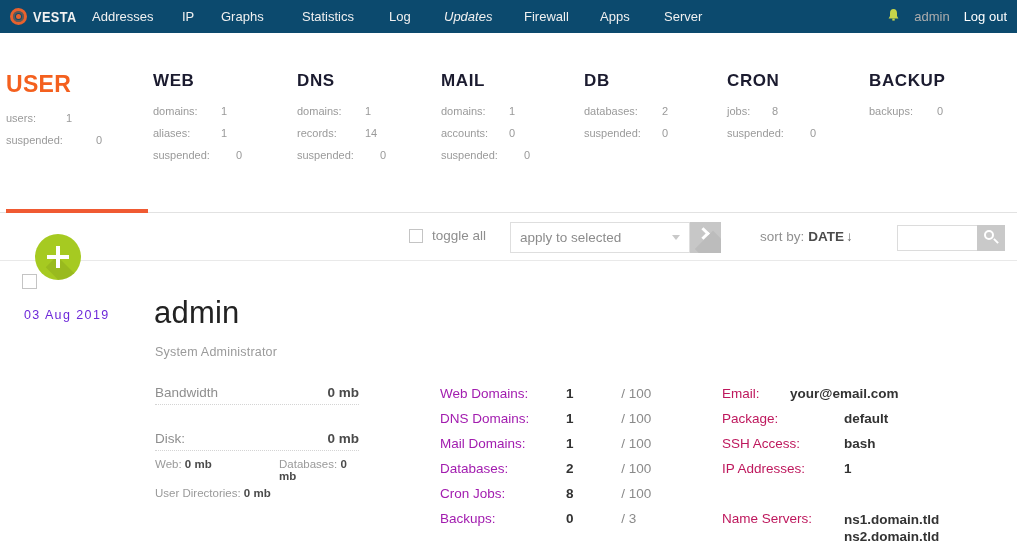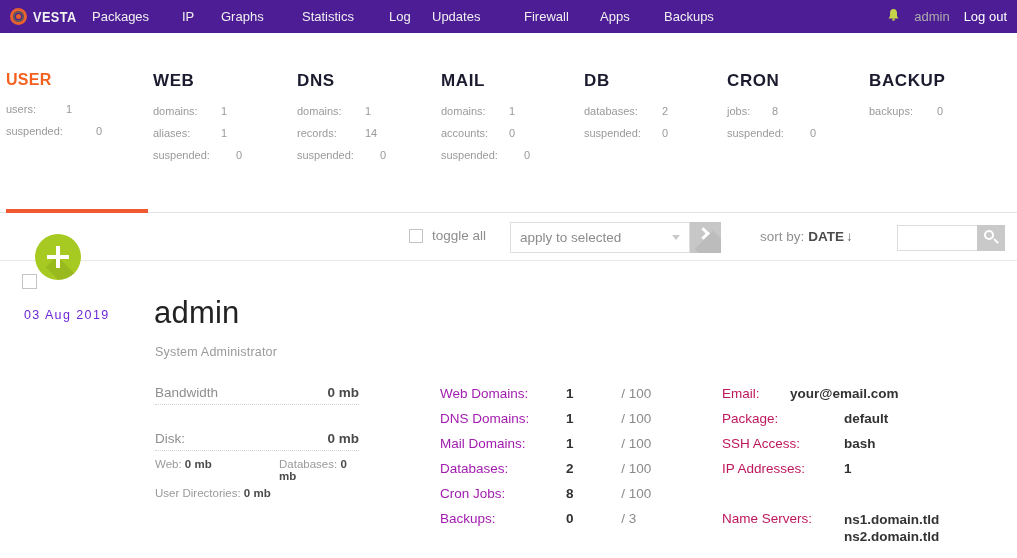--- a/index.html
+++ b/index.html
@@ -7,21 +7,21 @@
     margin: 0; padding: 0;
     width: 1017px; height: 558px;
     background: #fff;
     font-family: "Liberation Sans", sans-serif;
     overflow: hidden;
   }
 
   
   .topnav {
     height: 33px;
-    background: #4c1d95;
+    background: #0c4a6e;
     display: flex;
     align-items: center;
     position: relative;
   }
   .logo {
     display: flex;
     align-items: center;
     padding-left: 10px;
     width: 86px;
   }
@@ -85,21 +85,21 @@
   .stat-col { position: absolute; top: 0; }
   .stat-title {
     font-size: 17px;
     font-weight: bold;
     color: #1b1b2f;
     letter-spacing: 0.6px;
     white-space: nowrap;
   }
   .stat-title.user {
     color: #f4601e;
-    font-size: 16px;
+    font-size: 23px;
     letter-spacing: 0.3px;
   }
   .stat-rows { margin-top: 14px; }
   .stat-row {
     font-size: 11px;
     color: #9a9a9a;
     height: 22px;
     white-space: nowrap;
     position: relative;
   }
@@ -387,29 +387,29 @@
 </style>
 </head>
 <body>
 
 <div class="topnav">
   <div class="logo">
     <span class="logo-ring"></span>
     <span class="logo-text">VESTA</span>
   </div>
   <div class="nav-items" id="nav-items">
-      <span class="nav-item" style="position: absolute; left: 92px;">Packages</span>
+      <span class="nav-item" style="position: absolute; left: 92px;">Addresses</span>
       <span class="nav-item" style="position: absolute; left: 182px;">IP</span>
       <span class="nav-item" style="position: absolute; left: 221px;">Graphs</span>
       <span class="nav-item" style="position: absolute; left: 302px;">Statistics</span>
       <span class="nav-item" style="position: absolute; left: 389px;">Log</span>
-      <span class="nav-item" style="position: absolute; left: 432px;">Updates</span>
+      <span class="nav-item" style="position: absolute; left: 444px; font-style: italic;">Updates</span>
       <span class="nav-item" style="position: absolute; left: 524px;">Firewall</span>
       <span class="nav-item" style="position: absolute; left: 600px;">Apps</span>
-      <span class="nav-item" style="position: absolute; left: 664px;">Backups</span>
+      <span class="nav-item" style="position: absolute; left: 664px;">Server</span>
     </div>
   <div class="nav-right">
     <span class="bell">
       <svg width="13" height="15" viewBox="0 0 13 15" aria-hidden="true">
         <path d="M6.5 1 C4 1 3 3 3 5.2 L3 8 L1.6 10.4 L11.4 10.4 L10 8 L10 5.2 C10 3 9 1 6.5 1 Z" fill="#c6d44a"></path>
         <rect x="5.3" y="10.6" width="2.4" height="2" fill="#c6d44a"></rect>
       </svg>
     </span>
     <span class="nav-user">admin</span>
     <span class="nav-logout">Log out</span>

